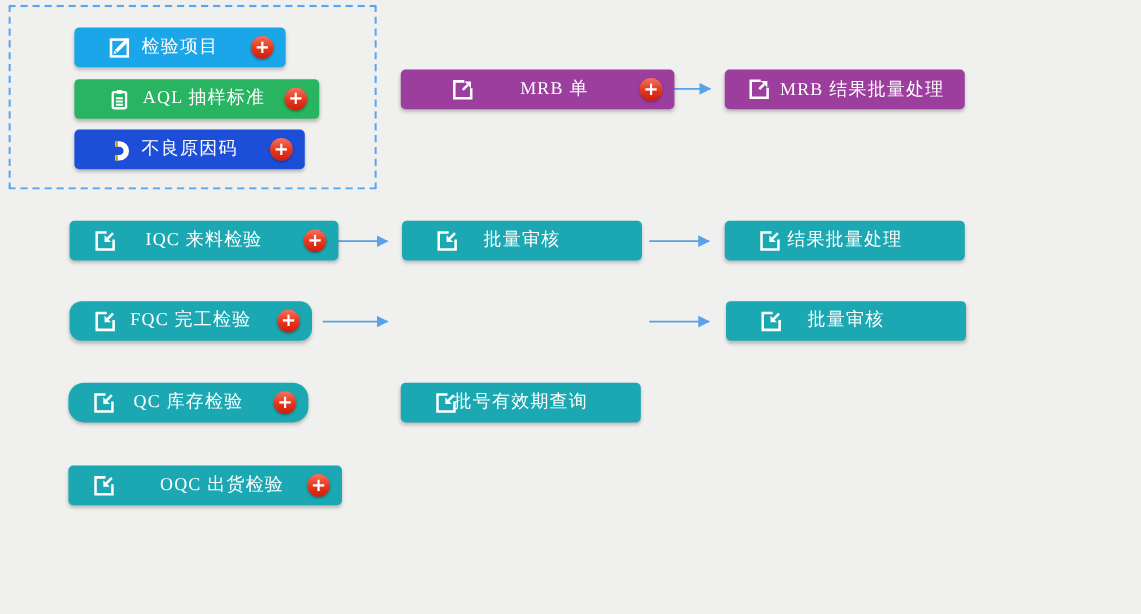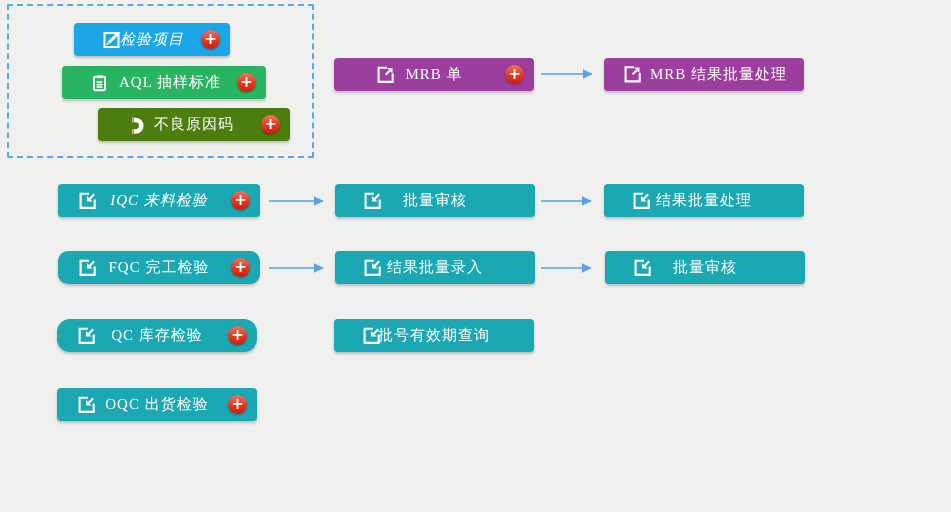--- a/index.html
+++ b/index.html
@@ -26,21 +26,21 @@
   .node .lbl{
     display:block;width:100%;height:100%;line-height:33px;text-align:center;
     font-size:15px;letter-spacing:1px;white-space:nowrap;
   }
   
   .node.pack{display:flex;align-items:center;justify-content:center;gap:6px;}
   .node.pack .ic{position:static;transform:none;flex:0 0 auto;}
   .node.pack .lbl{width:auto;height:auto;line-height:normal;}
   .c-blue{background:#1aa6e8;}
   .c-green{background:#29b461;}
-  .c-gold{background:#4d7c0f;margin-left:36px;}
+  .c-gold{background:#1d4ed8;}
   .c-purple{background:#9c3e9e;}
   .c-teal{background:#1ba8b2;}
   .plus{
     position:absolute;right:10px;top:50%;margin-top:-9.5px;width:19px;height:19px;
     border-radius:50%;
     background:linear-gradient(180deg,#f4735e 0%,#e63c23 48%,#cf1c09 100%);
     color:#fff;font-size:15px;line-height:18px;text-align:center;font-weight:bold;
     font-family:"DejaVu Sans",sans-serif;
     box-shadow:0 1px 2px rgba(0,0,0,0.35);
   }
@@ -68,21 +68,21 @@
         <path d="M0,0 L7,3.5 L0,7 Z" fill="#57a2ea" stroke="none"></path>
       </marker>
     </defs>
     <line x1="541" y1="74" x2="592" y2="74" marker-end="url(#ah)"></line>
     <line x1="269" y1="201" x2="323" y2="201" marker-end="url(#ah)"></line>
     <line x1="541" y1="201" x2="591" y2="201" marker-end="url(#ah)"></line>
     <line x1="269" y1="268" x2="323" y2="268" marker-end="url(#ah)"></line>
     <line x1="541" y1="268" x2="591" y2="268" marker-end="url(#ah)"></line>
   </svg>
 
-  <div class="node c-blue master" style="left:74px;top:23px;width:156px;font-style:italic;">
+  <div class="node c-blue master" style="left:62px;top:23px;width:176px;">
     <span class="ic">
       <svg viewBox="0 0 24 24">
         <rect x="4.7" y="4.7" width="14.6" height="14.6"></rect>
         <line class="pencil" x1="9.2" y1="14.8" x2="19.6" y2="4.4"></line>
         <polygon points="6.8,17.2 7.7,14.3 9.7,16.3"></polygon>
       </svg>
     </span>
     <span class="lbl">检验项目</span>
     <span class="plus">+</span>
   </div>
@@ -106,21 +106,21 @@
       <svg viewBox="0 0 24 24">
         <path class="magnet" d="M8.5 6.8 H12 a6 6 0 0 1 0 12 H8.5"></path>
         <line class="notch" x1="9.8" y1="4" x2="9.8" y2="9.4"></line>
         <line class="notch" x1="9.8" y1="16.2" x2="9.8" y2="21.4"></line>
       </svg>
     </span>
     <span class="lbl">不良原因码</span>
     <span class="plus">+</span>
   </div>
 
-  <div class="node c-purple icon40" style="left:334px;top:58px;width:200px;">
+  <div class="node c-purple icon40" style="left:334px;top:58px;width:200px;padding-left:28px;">
     <span class="ic">
       <svg viewBox="0 0 24 24">
         <path d="M13.5 4.5 H4.8 V19.2 H19.5 V10.5"></path>
         <line x1="12.2" y1="11.8" x2="16.3" y2="7.7"></line>
         <polygon points="19.3,4.7 19.3,10.4 13.6,4.7"></polygon>
       </svg>
     </span>
     <span class="lbl">MRB 单</span>
     <span class="plus">+</span>
   </div>
@@ -129,21 +129,21 @@
     <span class="ic">
       <svg viewBox="0 0 24 24">
         <path d="M13.5 4.5 H4.8 V19.2 H19.5 V10.5"></path>
         <line x1="12.2" y1="11.8" x2="16.3" y2="7.7"></line>
         <polygon points="19.3,4.7 19.3,10.4 13.6,4.7"></polygon>
       </svg>
     </span>
     <span class="lbl">MRB 结果批量处理</span>
   </div>
 
-  <div class="node c-teal" style="left:58px;top:184px;width:202px;font-style:italic;">
+  <div class="node c-teal" style="left:58px;top:184px;width:224px;">
     <span class="ic">
       <svg viewBox="0 0 24 24">
         <path d="M13.5 4.5 H4.8 V19.2 H19.5 V10.5"></path>
         <line x1="19" y1="5" x2="14.2" y2="9.8"></line>
         <polygon points="11.6,12.6 11.6,6.9 17.3,12.6"></polygon>
       </svg>
     </span>
     <span class="lbl">IQC 来料检验</span>
     <span class="plus">+</span>
   </div>
@@ -175,30 +175,20 @@
       <svg viewBox="0 0 24 24">
         <path d="M13.5 4.5 H4.8 V19.2 H19.5 V10.5"></path>
         <line x1="19" y1="5" x2="14.2" y2="9.8"></line>
         <polygon points="11.6,12.6 11.6,6.9 17.3,12.6"></polygon>
       </svg>
     </span>
     <span class="lbl">FQC 完工检验</span>
     <span class="plus">+</span>
   </div>
 
-  <div class="node c-teal noplus" style="left:335px;top:251px;width:200px;">
-    <span class="ic">
-      <svg viewBox="0 0 24 24">
-        <path d="M13.5 4.5 H4.8 V19.2 H19.5 V10.5"></path>
-        <line x1="19" y1="5" x2="14.2" y2="9.8"></line>
-        <polygon points="11.6,12.6 11.6,6.9 17.3,12.6"></polygon>
-      </svg>
-    </span>
-    <span class="lbl">结果批量录入</span>
-  </div>
 
   <div class="node c-teal noplus" style="left:605px;top:251px;width:200px;">
     <span class="ic">
       <svg viewBox="0 0 24 24">
         <path d="M13.5 4.5 H4.8 V19.2 H19.5 V10.5"></path>
         <line x1="19" y1="5" x2="14.2" y2="9.8"></line>
         <polygon points="11.6,12.6 11.6,6.9 17.3,12.6"></polygon>
       </svg>
     </span>
     <span class="lbl">批量审核</span>
@@ -220,21 +210,21 @@
     <span class="ic">
       <svg viewBox="0 0 24 24">
         <path d="M13.5 4.5 H4.8 V19.2 H19.5 V10.5"></path>
         <line x1="19" y1="5" x2="14.2" y2="9.8"></line>
         <polygon points="11.6,12.6 11.6,6.9 17.3,12.6"></polygon>
       </svg>
     </span>
     <span class="lbl">批号有效期查询</span>
   </div>
 
-  <div class="node c-teal" style="left:57px;top:388px;width:200px;">
+  <div class="node c-teal" style="left:57px;top:388px;width:200px;padding-left:28px;">
     <span class="ic">
       <svg viewBox="0 0 24 24">
         <path d="M13.5 4.5 H4.8 V19.2 H19.5 V10.5"></path>
         <line x1="19" y1="5" x2="14.2" y2="9.8"></line>
         <polygon points="11.6,12.6 11.6,6.9 17.3,12.6"></polygon>
       </svg>
     </span>
     <span class="lbl">OQC 出货检验</span>
     <span class="plus">+</span>
   </div>

